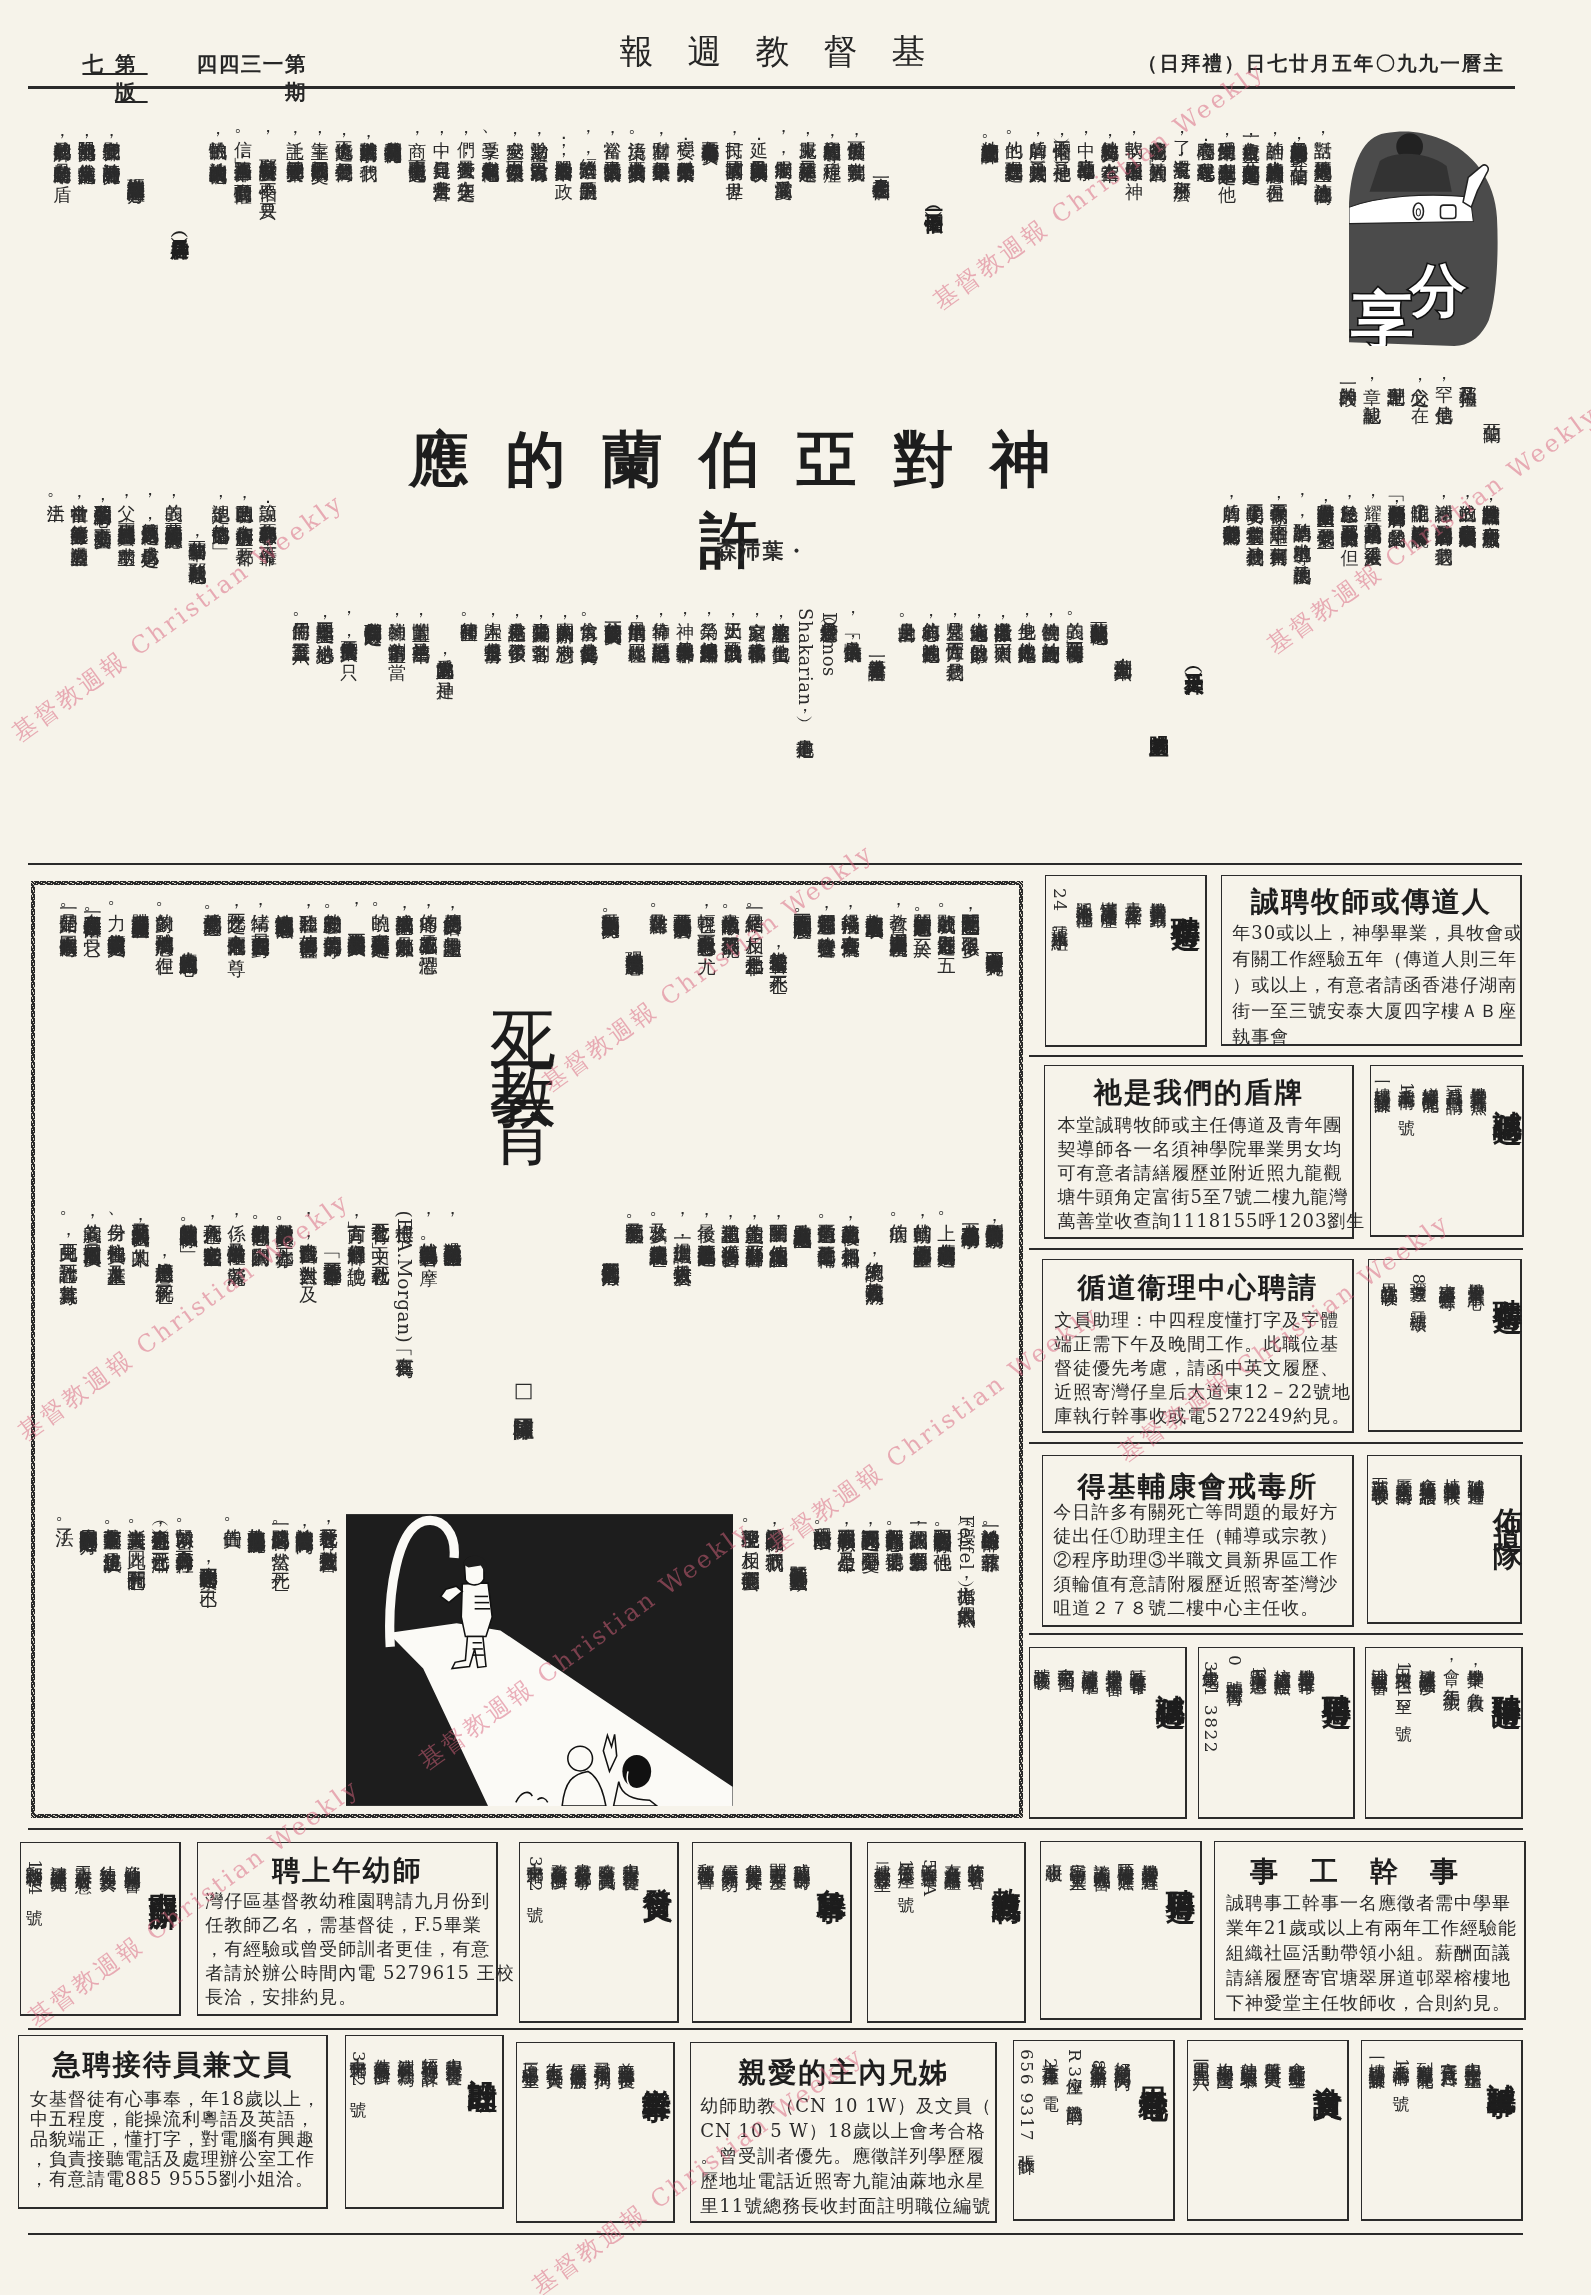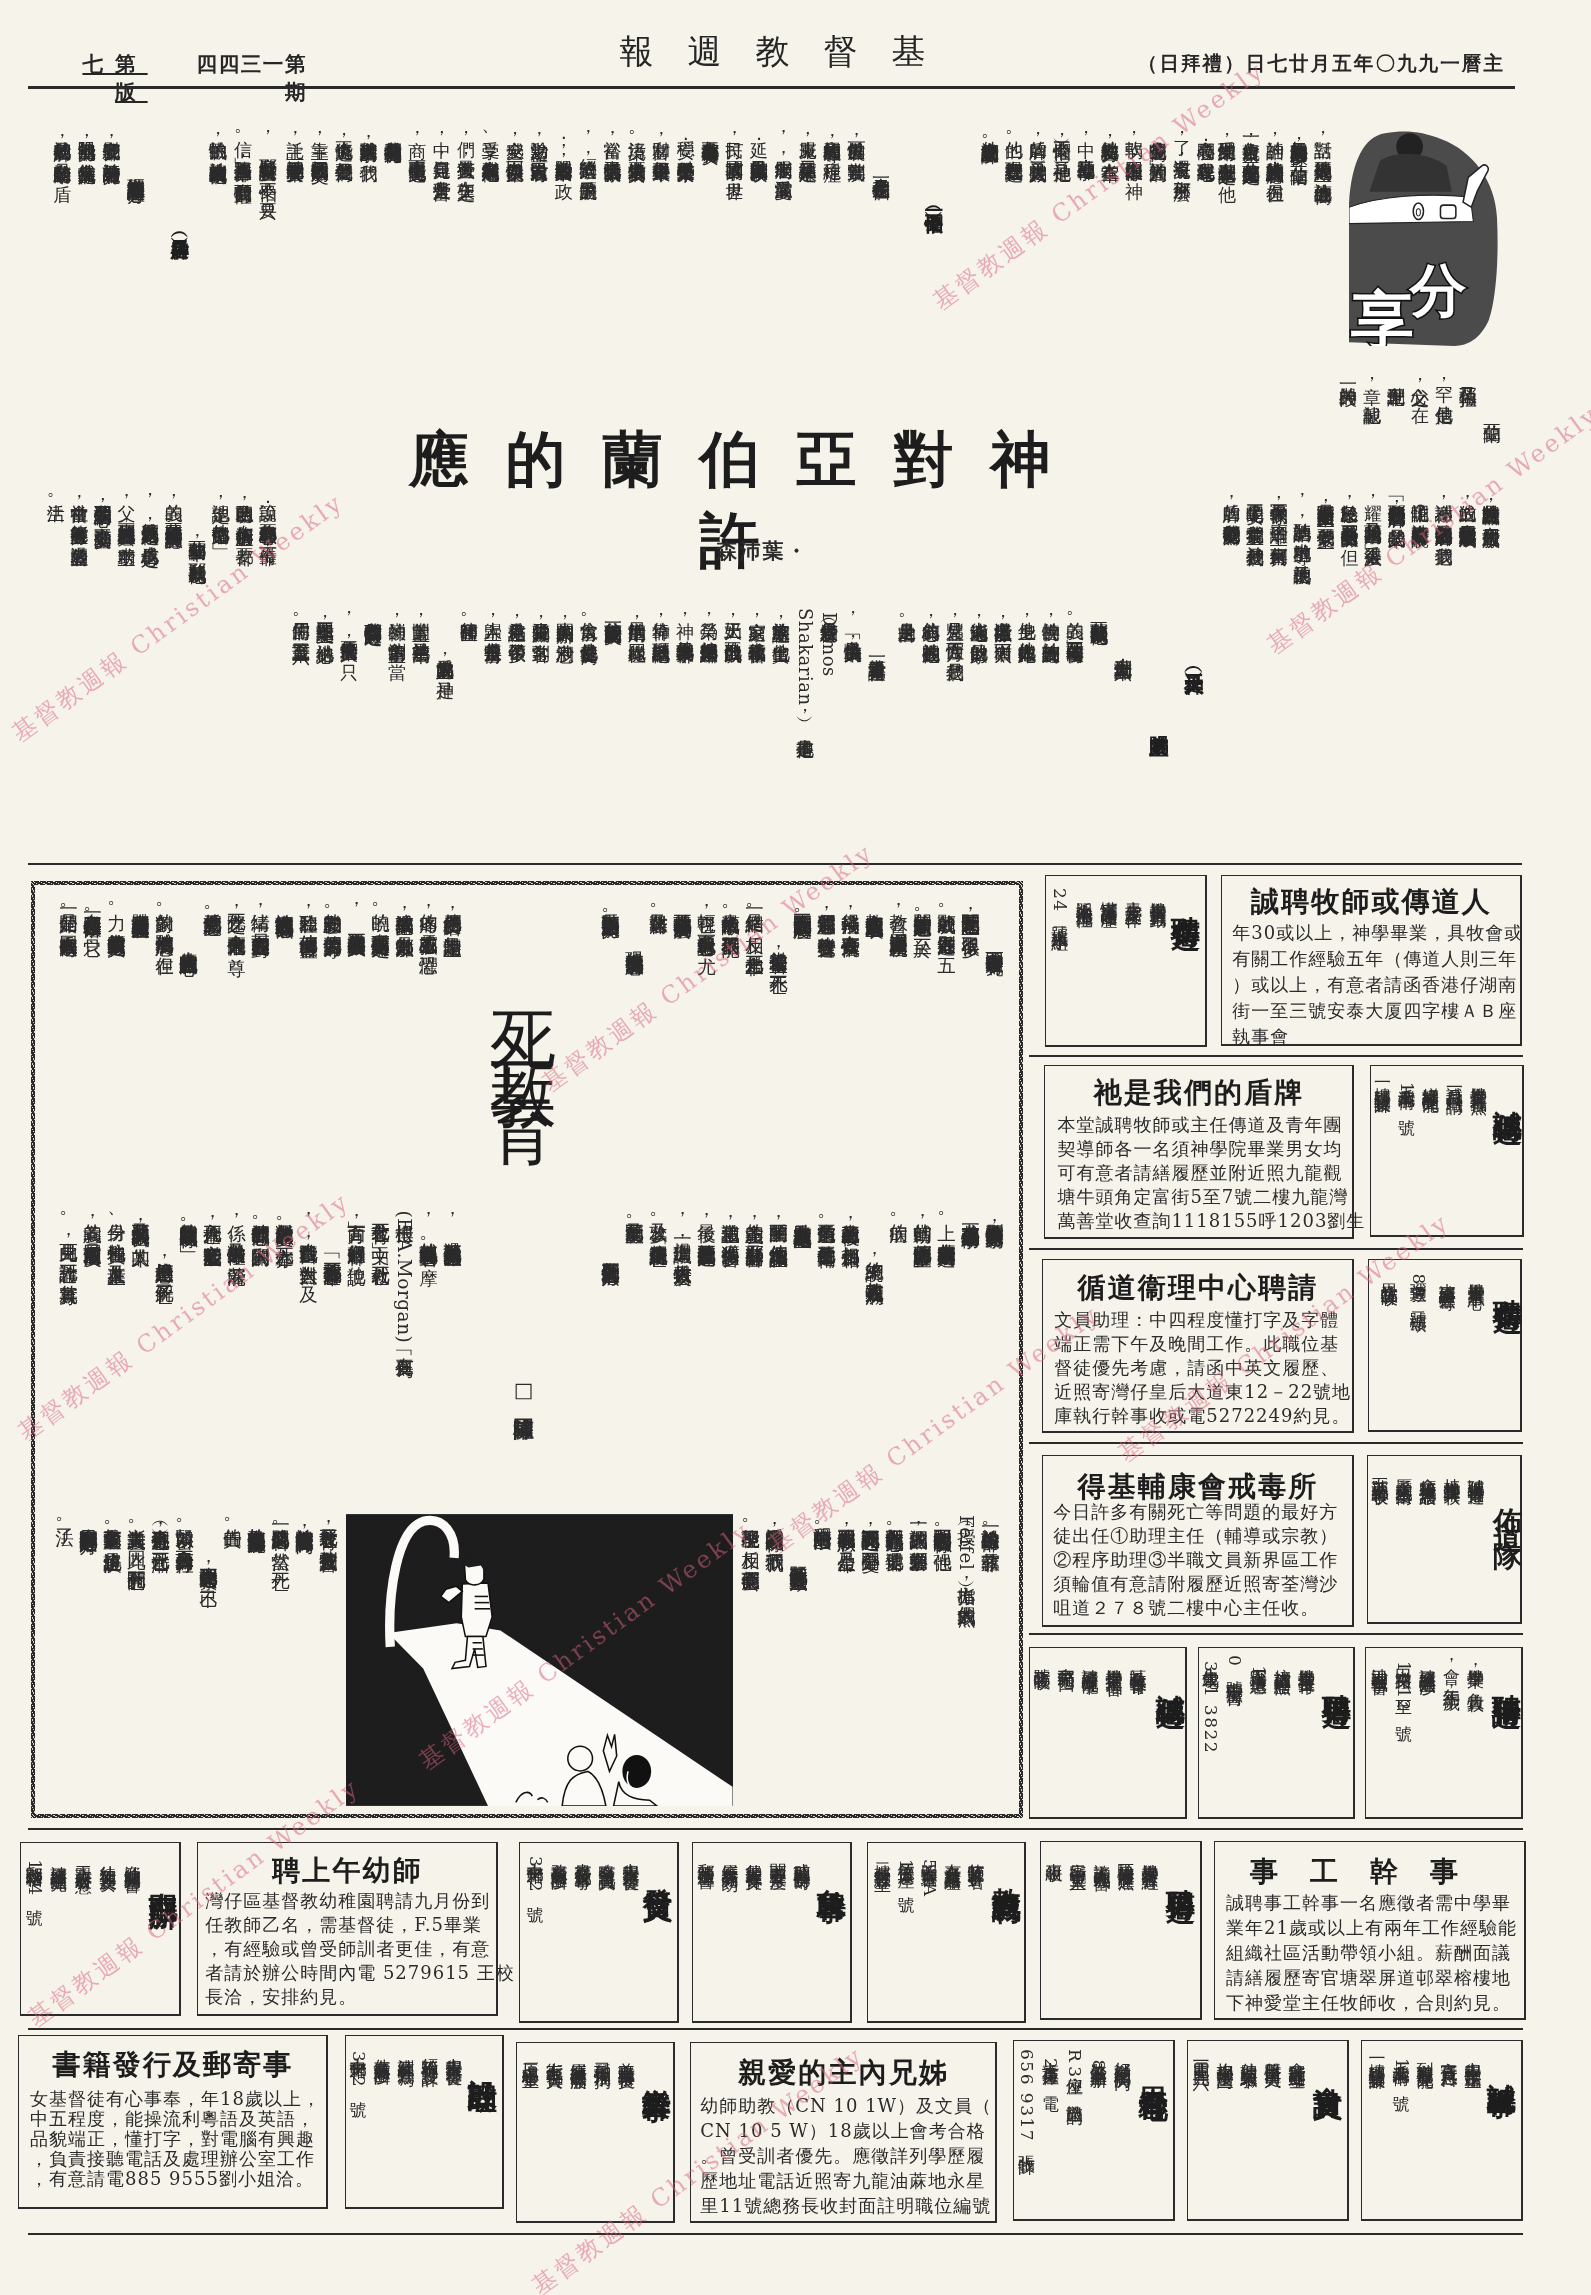--- a/index.html
+++ b/index.html
@@ -492,21 +492,21 @@
 業年21歲或以上有兩年工作經驗能
 組織社區活動帶領小組。薪酬面議
 請繕履歷寄官塘翠屏道邨翠榕樓地
 下神愛堂主任牧師收，合則約見。</div>
   </div>
 
   <div class="hline" style="left:28px;top:2028px;width:1495px;height:1.5px;"></div>
 
   <div class="ad" style="left:18px;top:2035px;width:310px;height:174px;">
     <div class="frame"></div>
-    <div class="htitle" style="top:11.3px;">書籍發行及郵寄事</div>
+    <div class="htitle" style="top:11.3px;">急聘接待員兼文員</div>
     <div class="hbody" style="left:12px;top:54px;line-height:20px;">女基督徒有心事奉，年18歲以上，
 中五程度，能操流利粵語及英語，
 品貌端正，懂打字，對電腦有興趣
 ，負責接聽電話及處理辦公室工作
 ，有意請電885 9555劉小姐洽。</div>
   </div>
   <div class="ad" style="left:345px;top:2035px;width:159px;height:174px;">
     <div class="frame"></div>
     <div class="vtitle" style="left:122px;top:20.6px;">設計助理</div>
     <div class="vbody" style="left:0.5px;top:10.3px;width:121px;line-height:24px;">中學程度男基督徒

